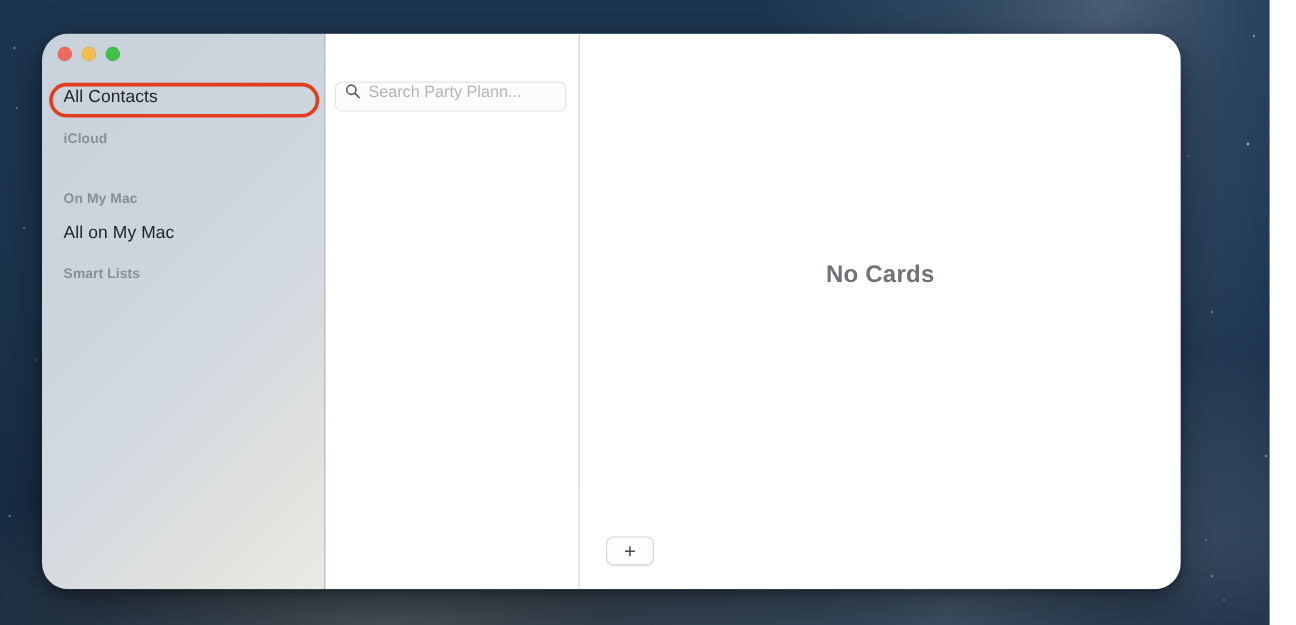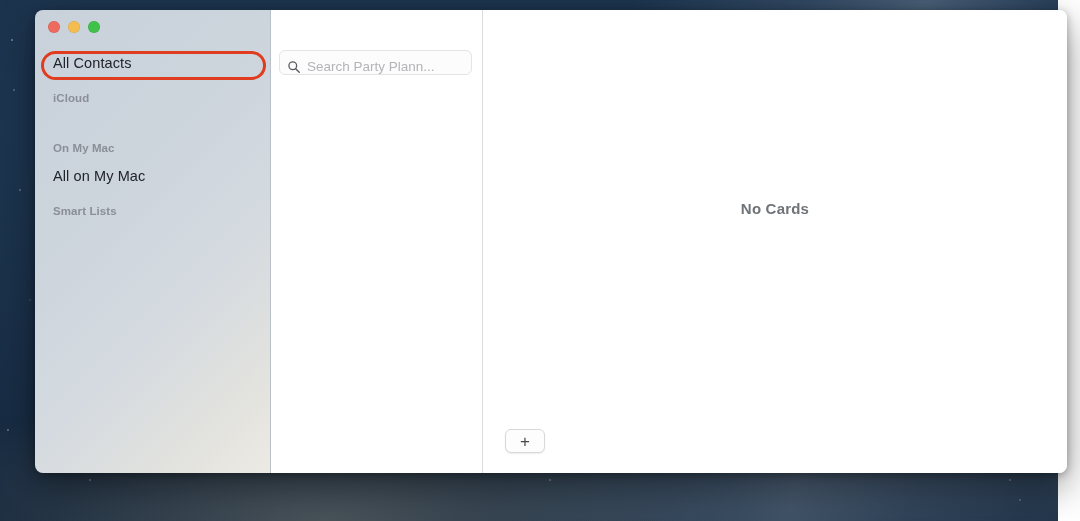--- a/index.html
+++ b/index.html
@@ -77,24 +77,24 @@
     position: absolute;
     left: 1058px; top: 0;
     width: 22px; height: 521px;
     background: #ffffff;
   }
 
   
   #window {
     position: absolute;
     left: 35px;
-    top: 10px;
-    width: 1032px;
+    top: 28px;
+    width: 949px;
     height: 463px;
-    border-radius: 8px;
+    border-radius: 22px;
     overflow: hidden;
     display: flex;
     box-shadow: 0 14px 38px rgba(0,0,0,0.42), 0 2px 8px rgba(0,0,0,0.30);
   }
 
   
   #sidebar {
     position: relative;
     width: 236px;
     flex: 0 0 236px;
@@ -184,21 +184,21 @@
   #search-field {
     position: absolute;
     left: 8px;
     top: 40px;
     width: 193px;
     height: 25px;
     border: 1px solid #e4e4e6;
     border-radius: 6px;
     background: #fcfcfd;
     display: flex;
-    align-items: flex-end;
+    align-items: flex-start;
     padding: 0 7px;
     box-sizing: border-box;
   }
   #search-field .mag {
     flex: 0 0 auto;
     width: 14px; height: 14px;
     margin-right: 6px;
     display: block;
   }
   #search-input {
@@ -217,21 +217,21 @@
   #detail-pane {
     position: relative;
     flex: 1 1 auto;
     background: #ffffff;
   }
   #no-cards {
     position: absolute;
     left: 0; right: 0;
     top: 190px;
     text-align: center;
-    font-size: 15px;
+    font-size: 20px;
     font-weight: bold;
     color: #6f7377;
     letter-spacing: .2px;
   }
 
   
   #add-button {
     position: absolute;
     left: 470px;
     top: 419px;

